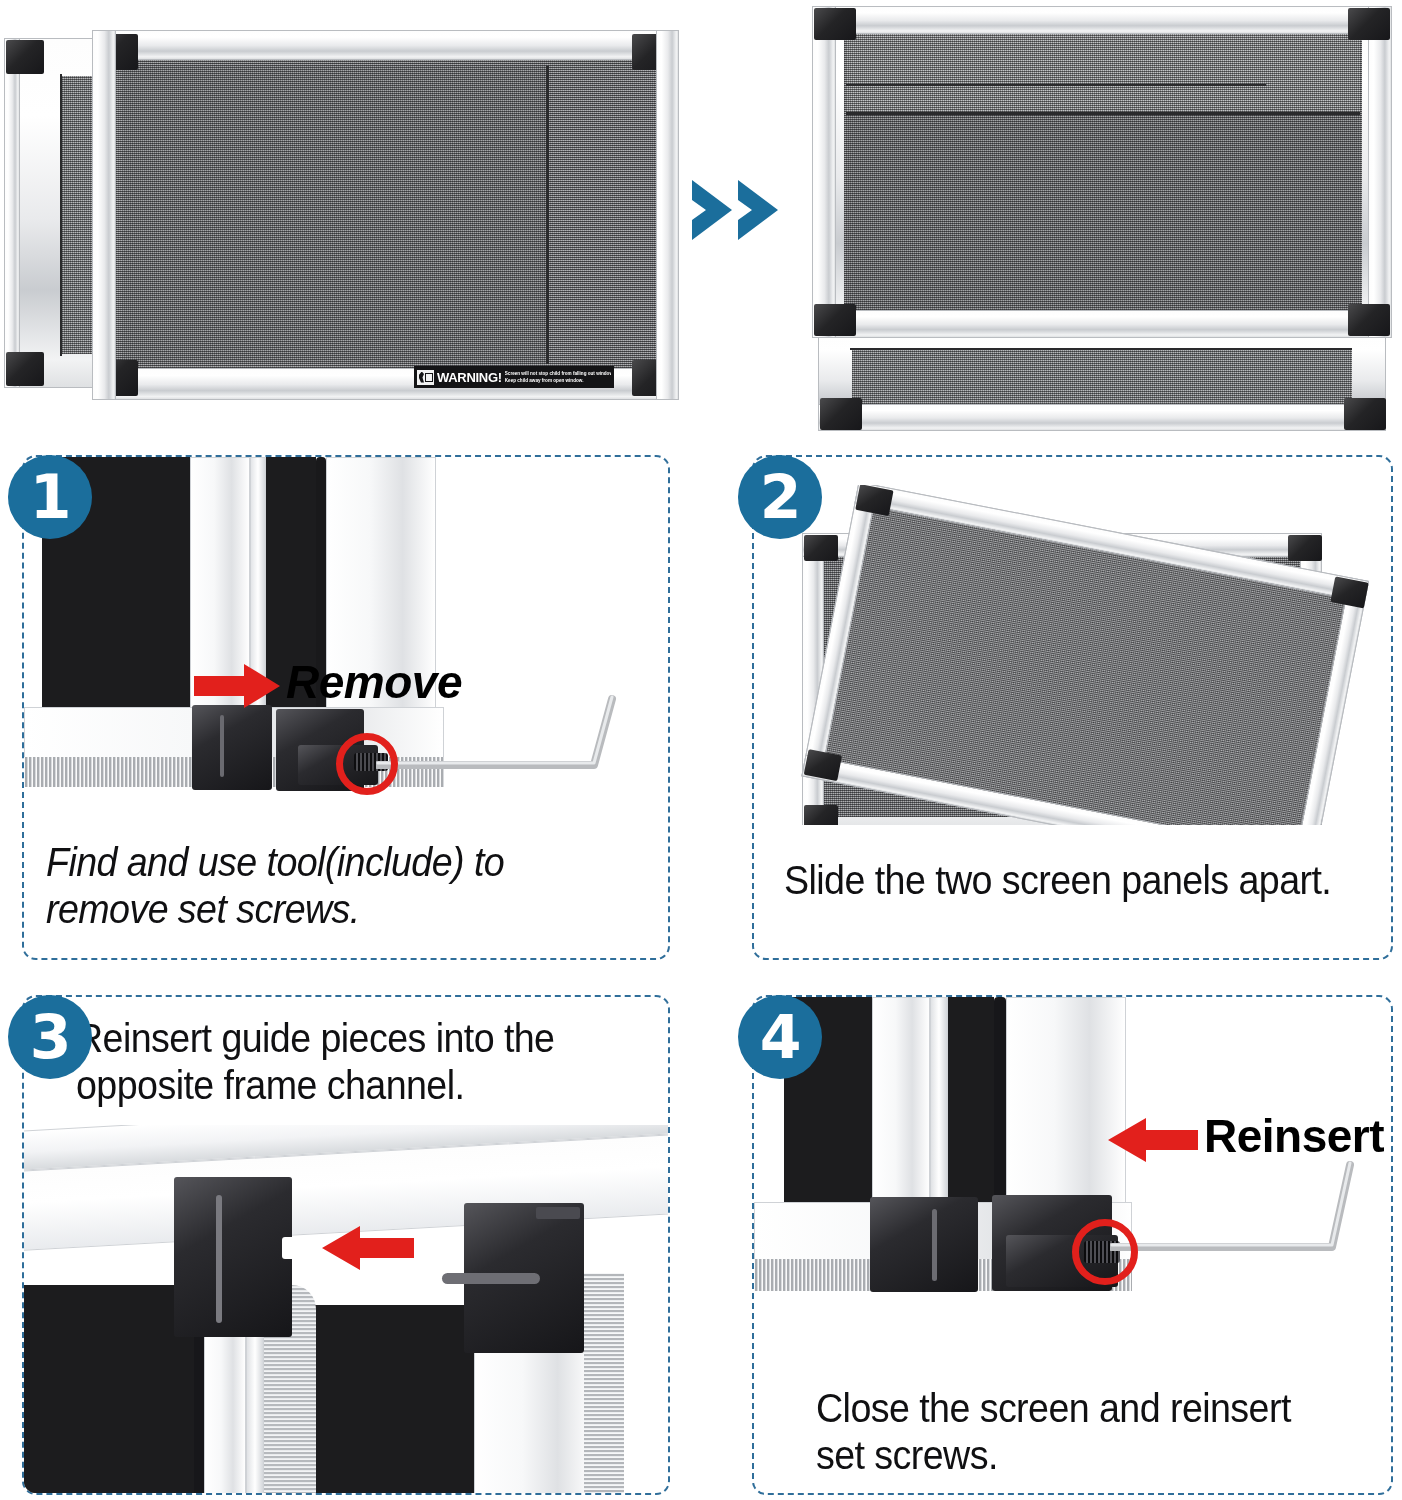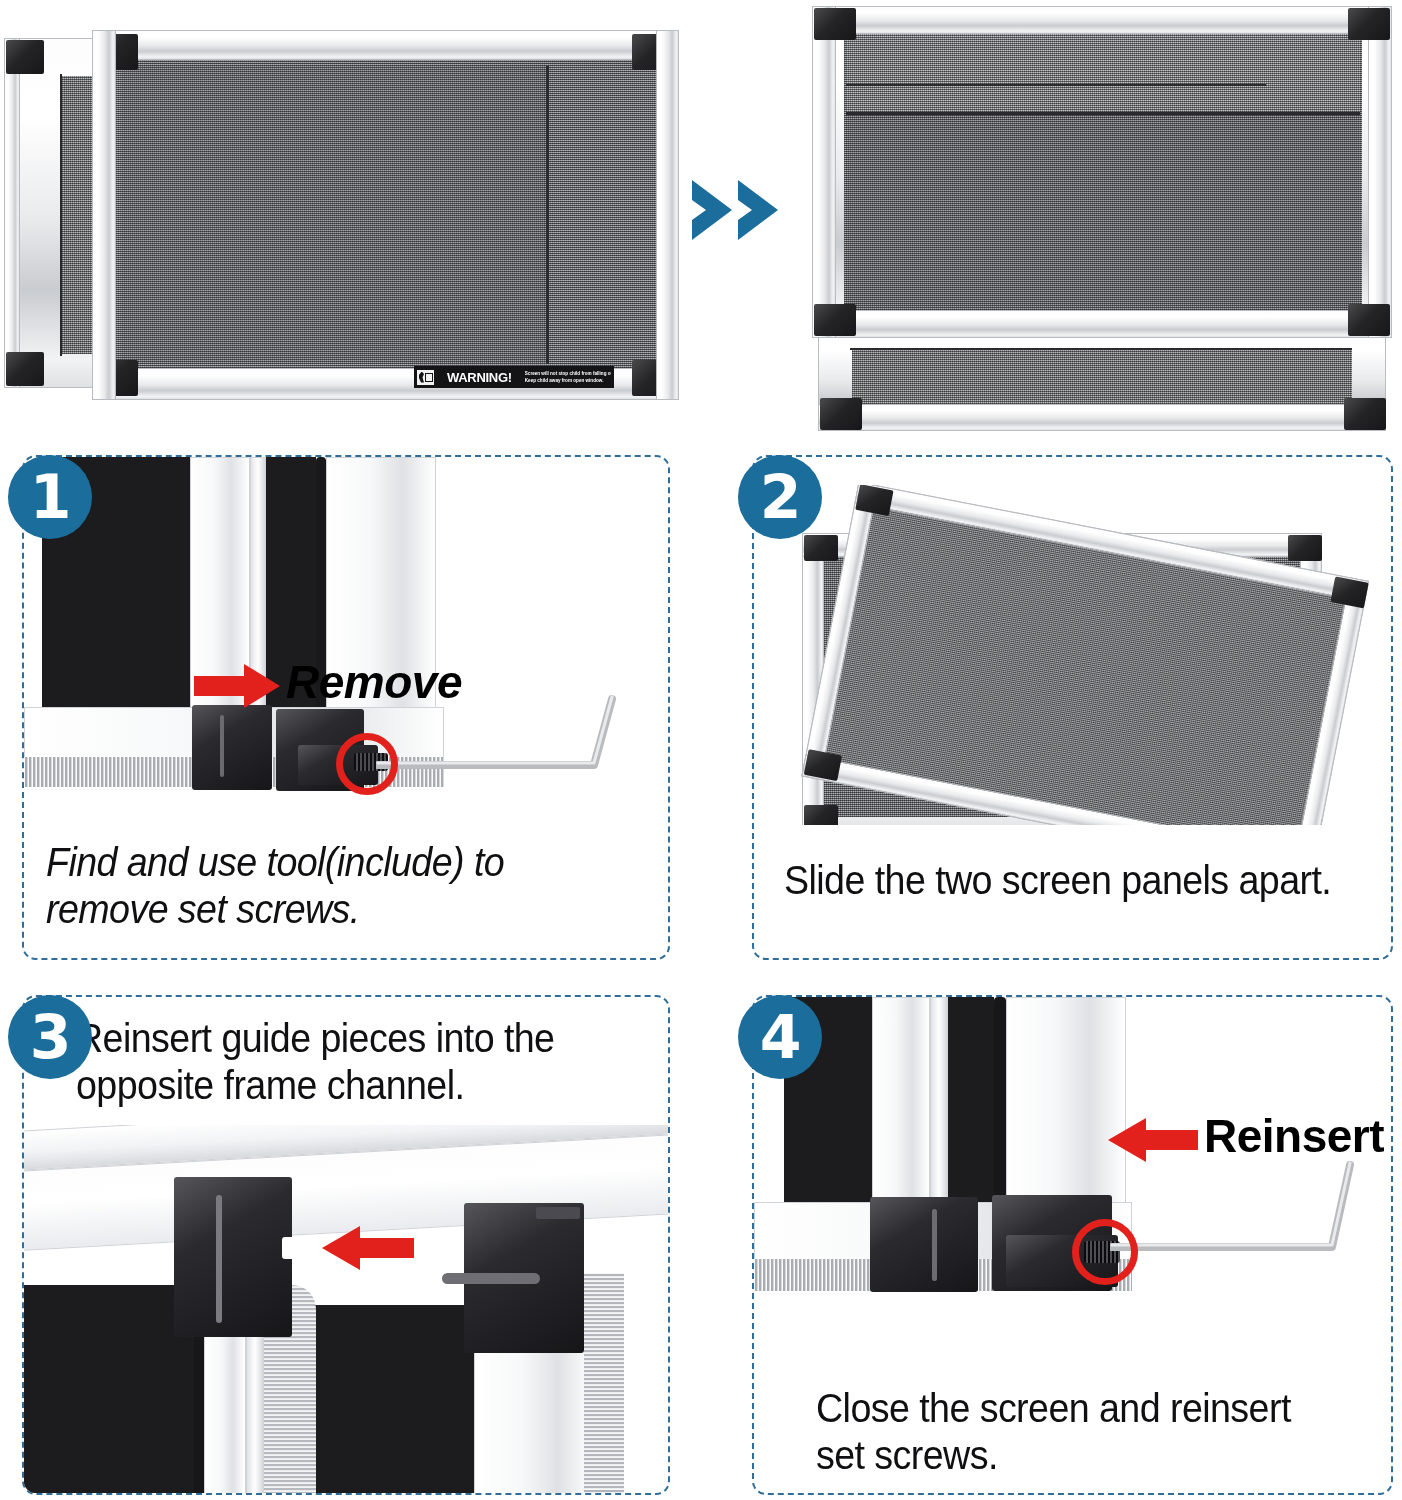--- a/index.html
+++ b/index.html
@@ -108,21 +108,21 @@
   }
   
   .tool { position: absolute; z-index: 32; }
 
   
   .warn-sticker {
     position: absolute;
     background: #141416;
     display: flex; align-items: center;
     padding: 1px 3px;
-    gap: 13px;
+    gap: 3px;
     z-index: 12;
     overflow: hidden;
   }
   .warn-pic {
     width: 17px; height: 15px;
     background: #f2f2f2;
     flex: 0 0 auto;
     position: relative;
   }
   .warn-word {

